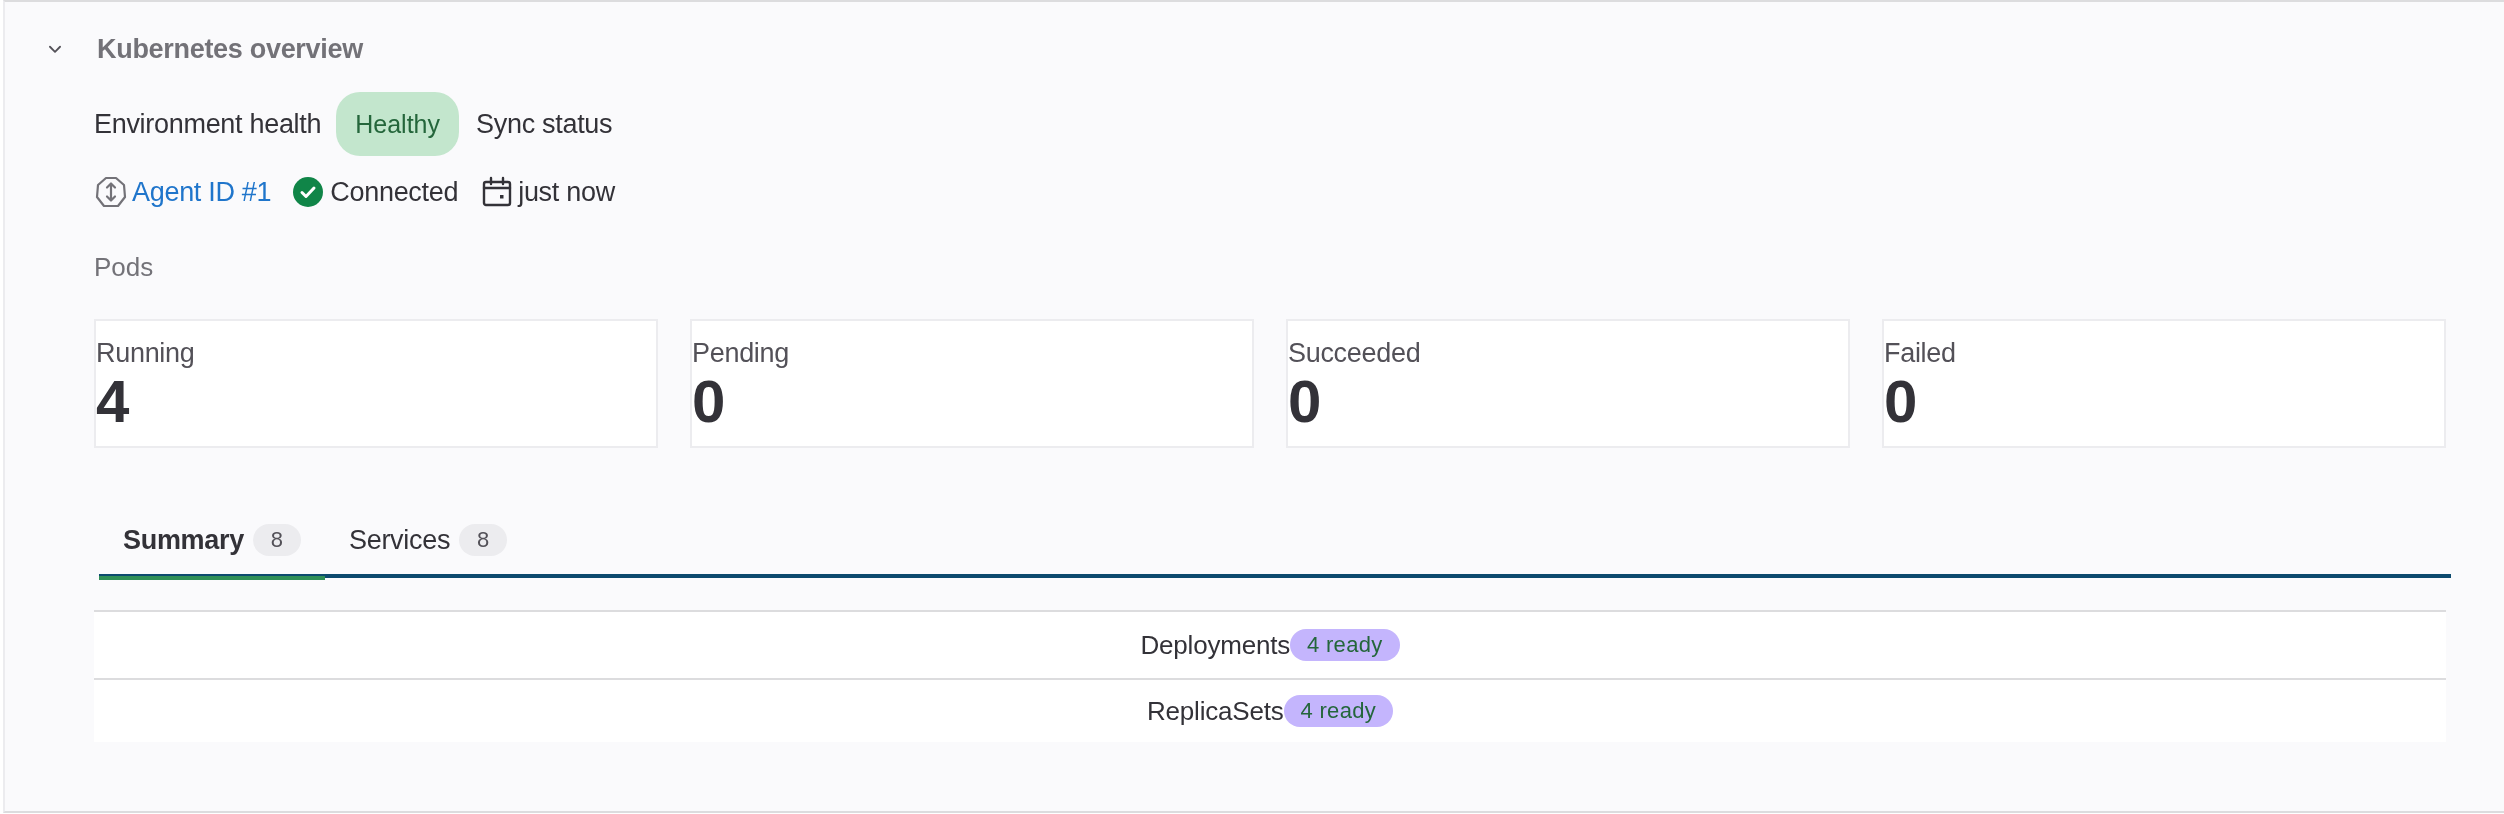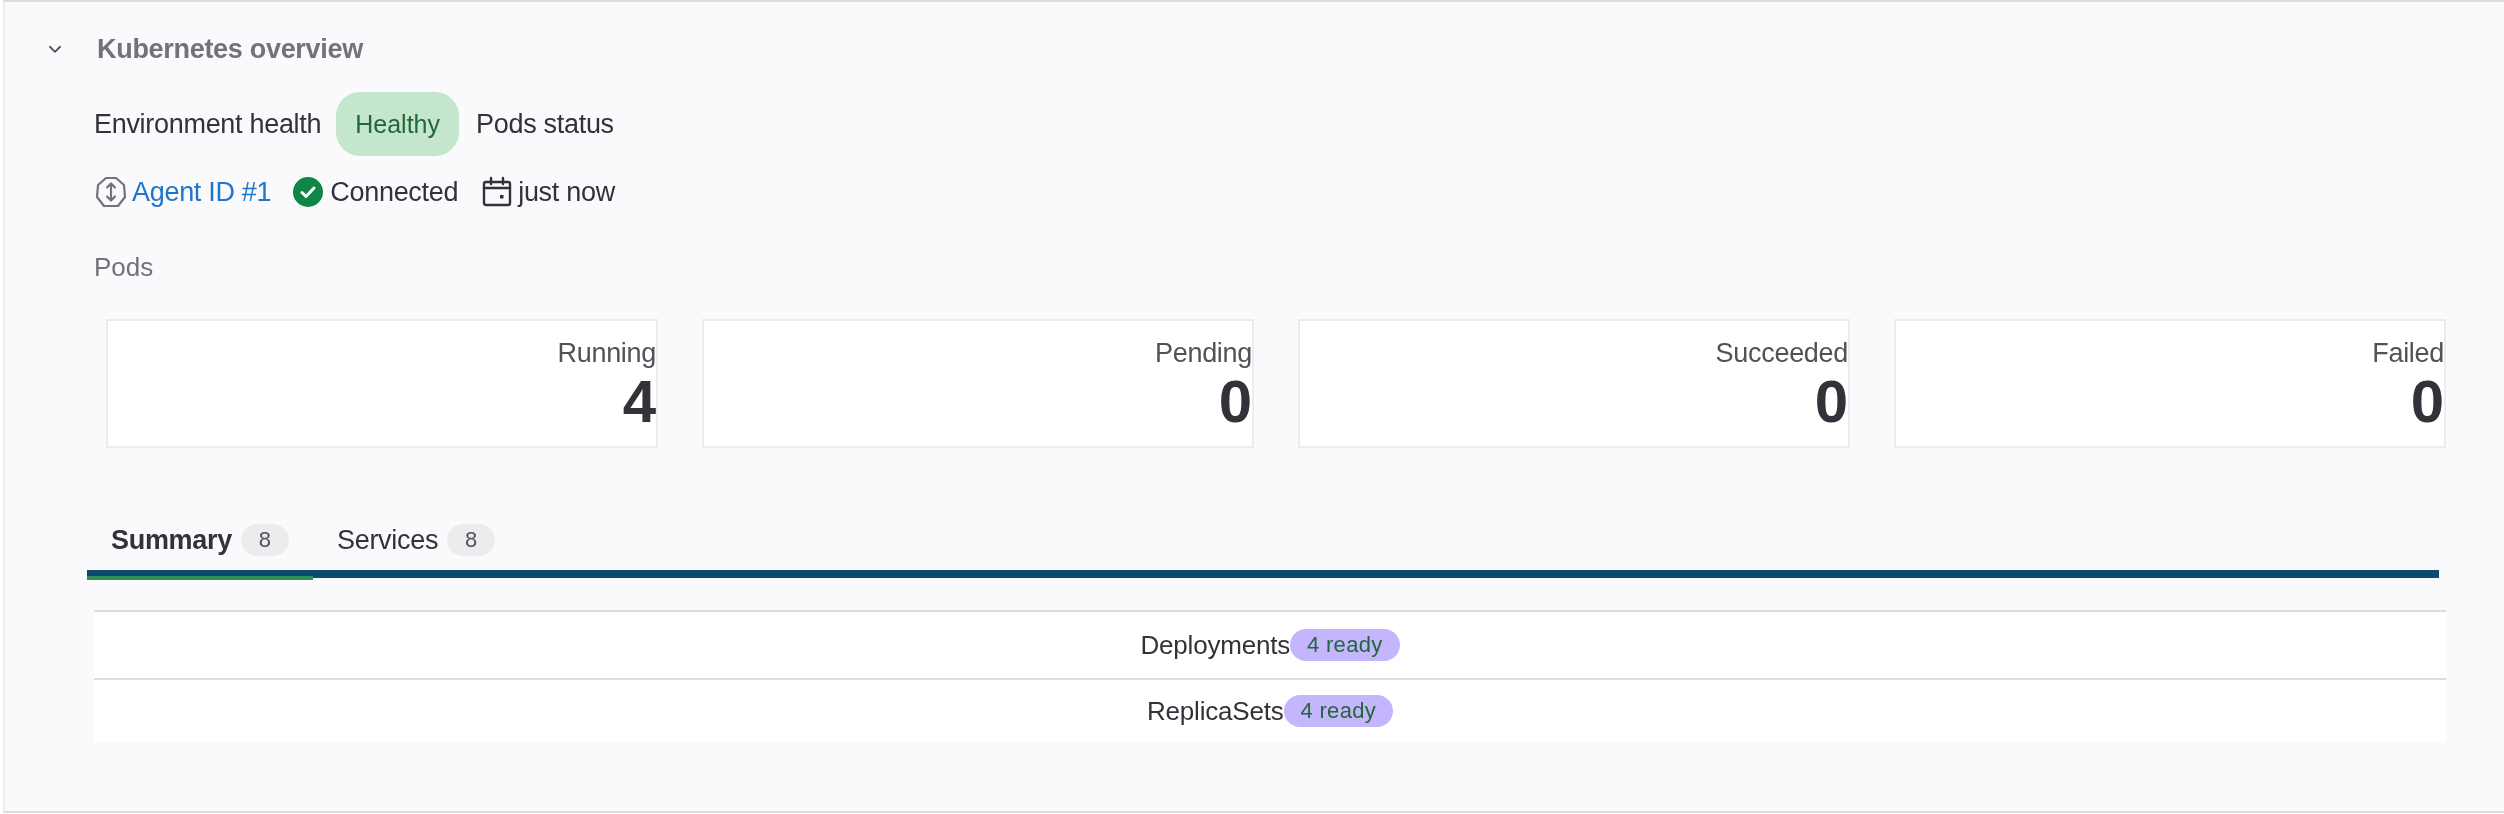--- a/index.html
+++ b/index.html
@@ -34,26 +34,26 @@
   .connected-ico { margin-left: 20px; }
   .connected-text { margin-left: 5px; color: #333238; letter-spacing: -0.3px; }
   .cal-ico { margin-left: 22px; }
   .cal-text { margin-left: 4px; color: #333238; letter-spacing: -0.3px; text-align: right; }
 
   .pods-label { position: absolute; left: 89px; top: 250px; font-size: 26px; color: #737278; }
 
   .cards { position: absolute; left: 89px; top: 317px; width: 2352px; height: 129px; display: flex; gap: 32px; }
   .card {
     flex: 1; background: #ffffff; border: 2px solid #ececef;
-    display: flex; flex-direction: column; align-items: flex-end; padding-top: 14px; margin-left: 12px;
+    display: flex; flex-direction: column; align-items: flex-start; padding-top: 14px;
   }
   .card-label { font-size: 27px; color: #535158; line-height: 36px; letter-spacing: -0.3px; }
   .card-value { font-size: 60px; font-weight: 700; color: #333238; line-height: 58px; margin-top: 2px; }
 
-  .tabs { position: absolute; left: 82px; top: 500px; width: 2352px; height: 76px; border-bottom: 8px solid #0c4a6e; display: flex; }
+  .tabs { position: absolute; left: 94px; top: 500px; width: 2352px; height: 76px; border-bottom: 4px solid #0c4a6e; display: flex; }
   .tab { height: 76px; display: flex; align-items: center; padding: 0 24px; cursor: pointer; position: relative; }
   .tab.active::after { content: ""; position: absolute; left: 0; right: 0; bottom: -2px; height: 4px; background: #2f8f57; }
   .tab-label { font-size: 27px; color: #333238; letter-spacing: -0.3px; }
   .tab.active .tab-label { font-weight: 700; }
   .count {
     margin-left: 9px; height: 32px; min-width: 48px; padding: 0 14px; border-radius: 16px;
     background: #ececef; color: #535158; font-size: 22px; display: inline-flex; align-items: center; justify-content: center;
   }
   .tab.services { padding-left: 24px; text-align: center; }
 
@@ -78,21 +78,21 @@
         </svg>
     </span>
     <span class="title">Kubernetes overview</span>
   </div>
 
   <div class="row1">
     <span class="label">Environment health</span>
     <span class="badge healthy">
       <span>Healthy</span>
     </span>
-    <span class="label">Pods status</span>
+    <span class="label">Sync status</span>
   </div>
 
   <div class="row2">
     <span class="ico">
       <svg width="34" height="34" viewBox="0 0 34 34">
         <path d="M12 3 L22 3 L30 10 L31 22 L24 31 L10 31 L3 22 L4 10 Z" fill="none" stroke="#737278" stroke-width="2.2" stroke-linejoin="round"></path>
         <path d="M17 9 L17 25 M13 12.5 L17 8.5 L21 12.5 M13 21.5 L17 25.5 L21 21.5" fill="none" stroke="#737278" stroke-width="2.2" stroke-linecap="round" stroke-linejoin="round"></path>
       </svg>
     </span>
     <a class="agent-link">Agent ID #1</a>

